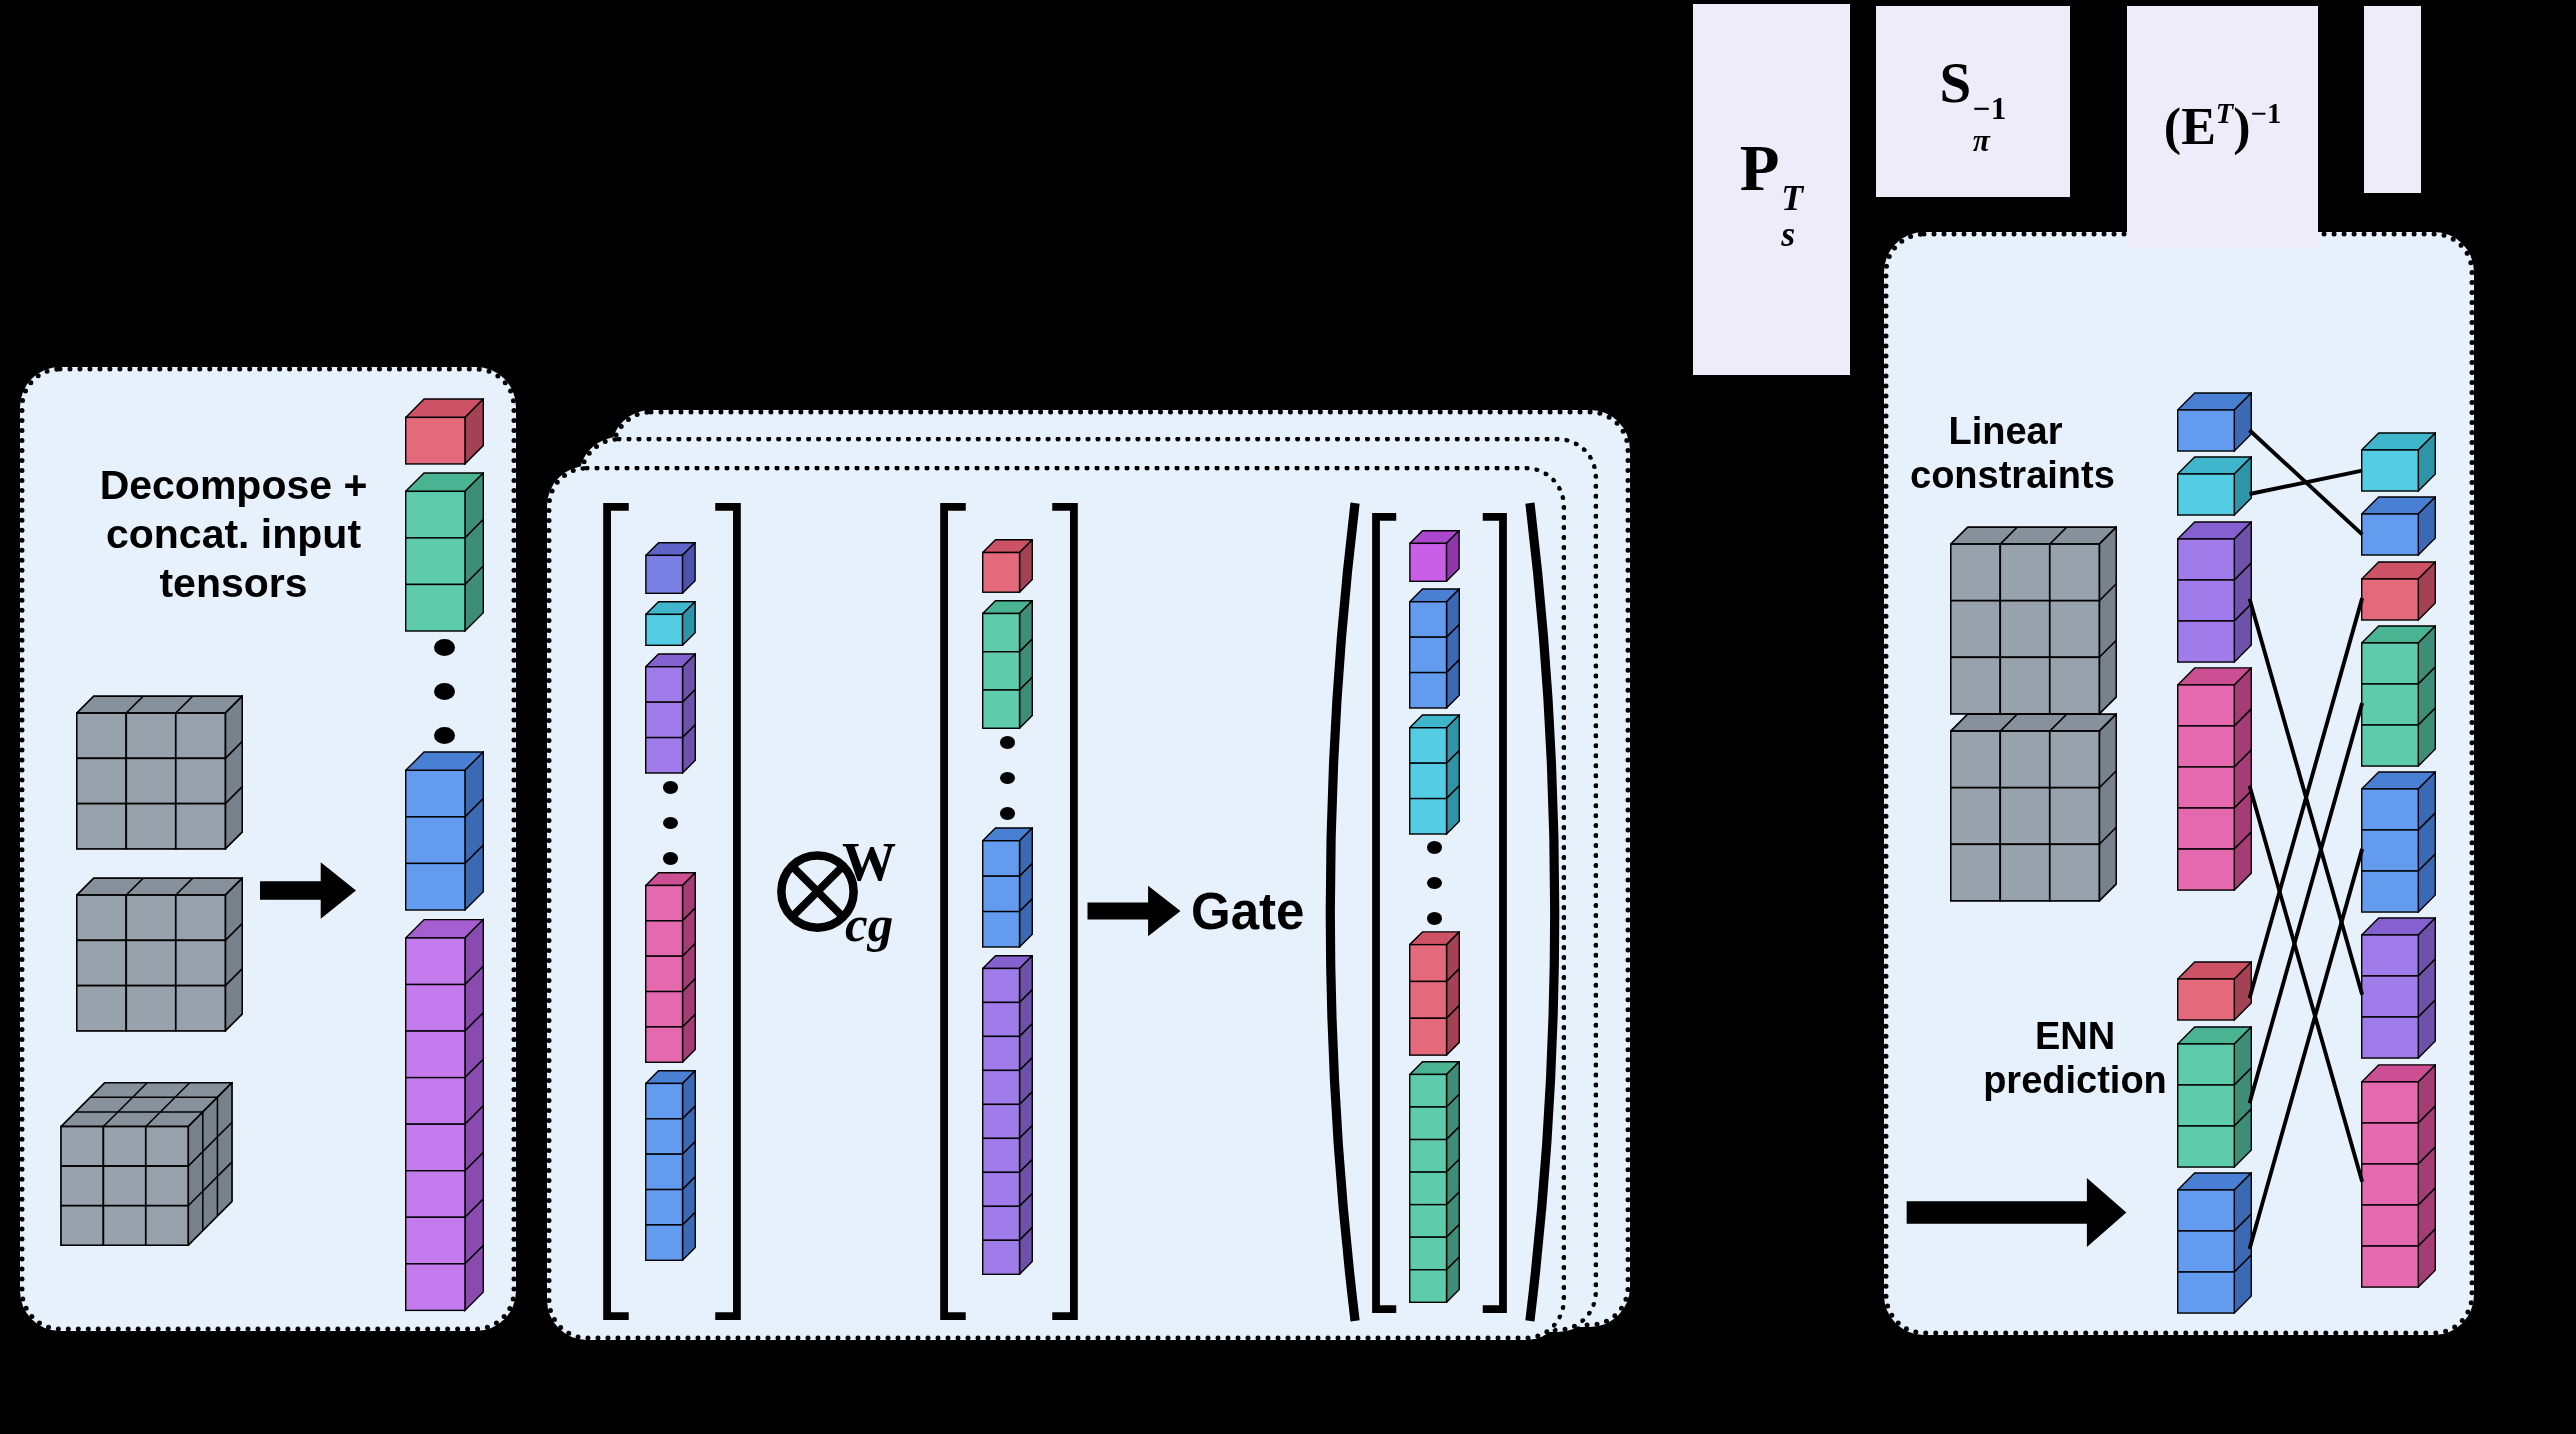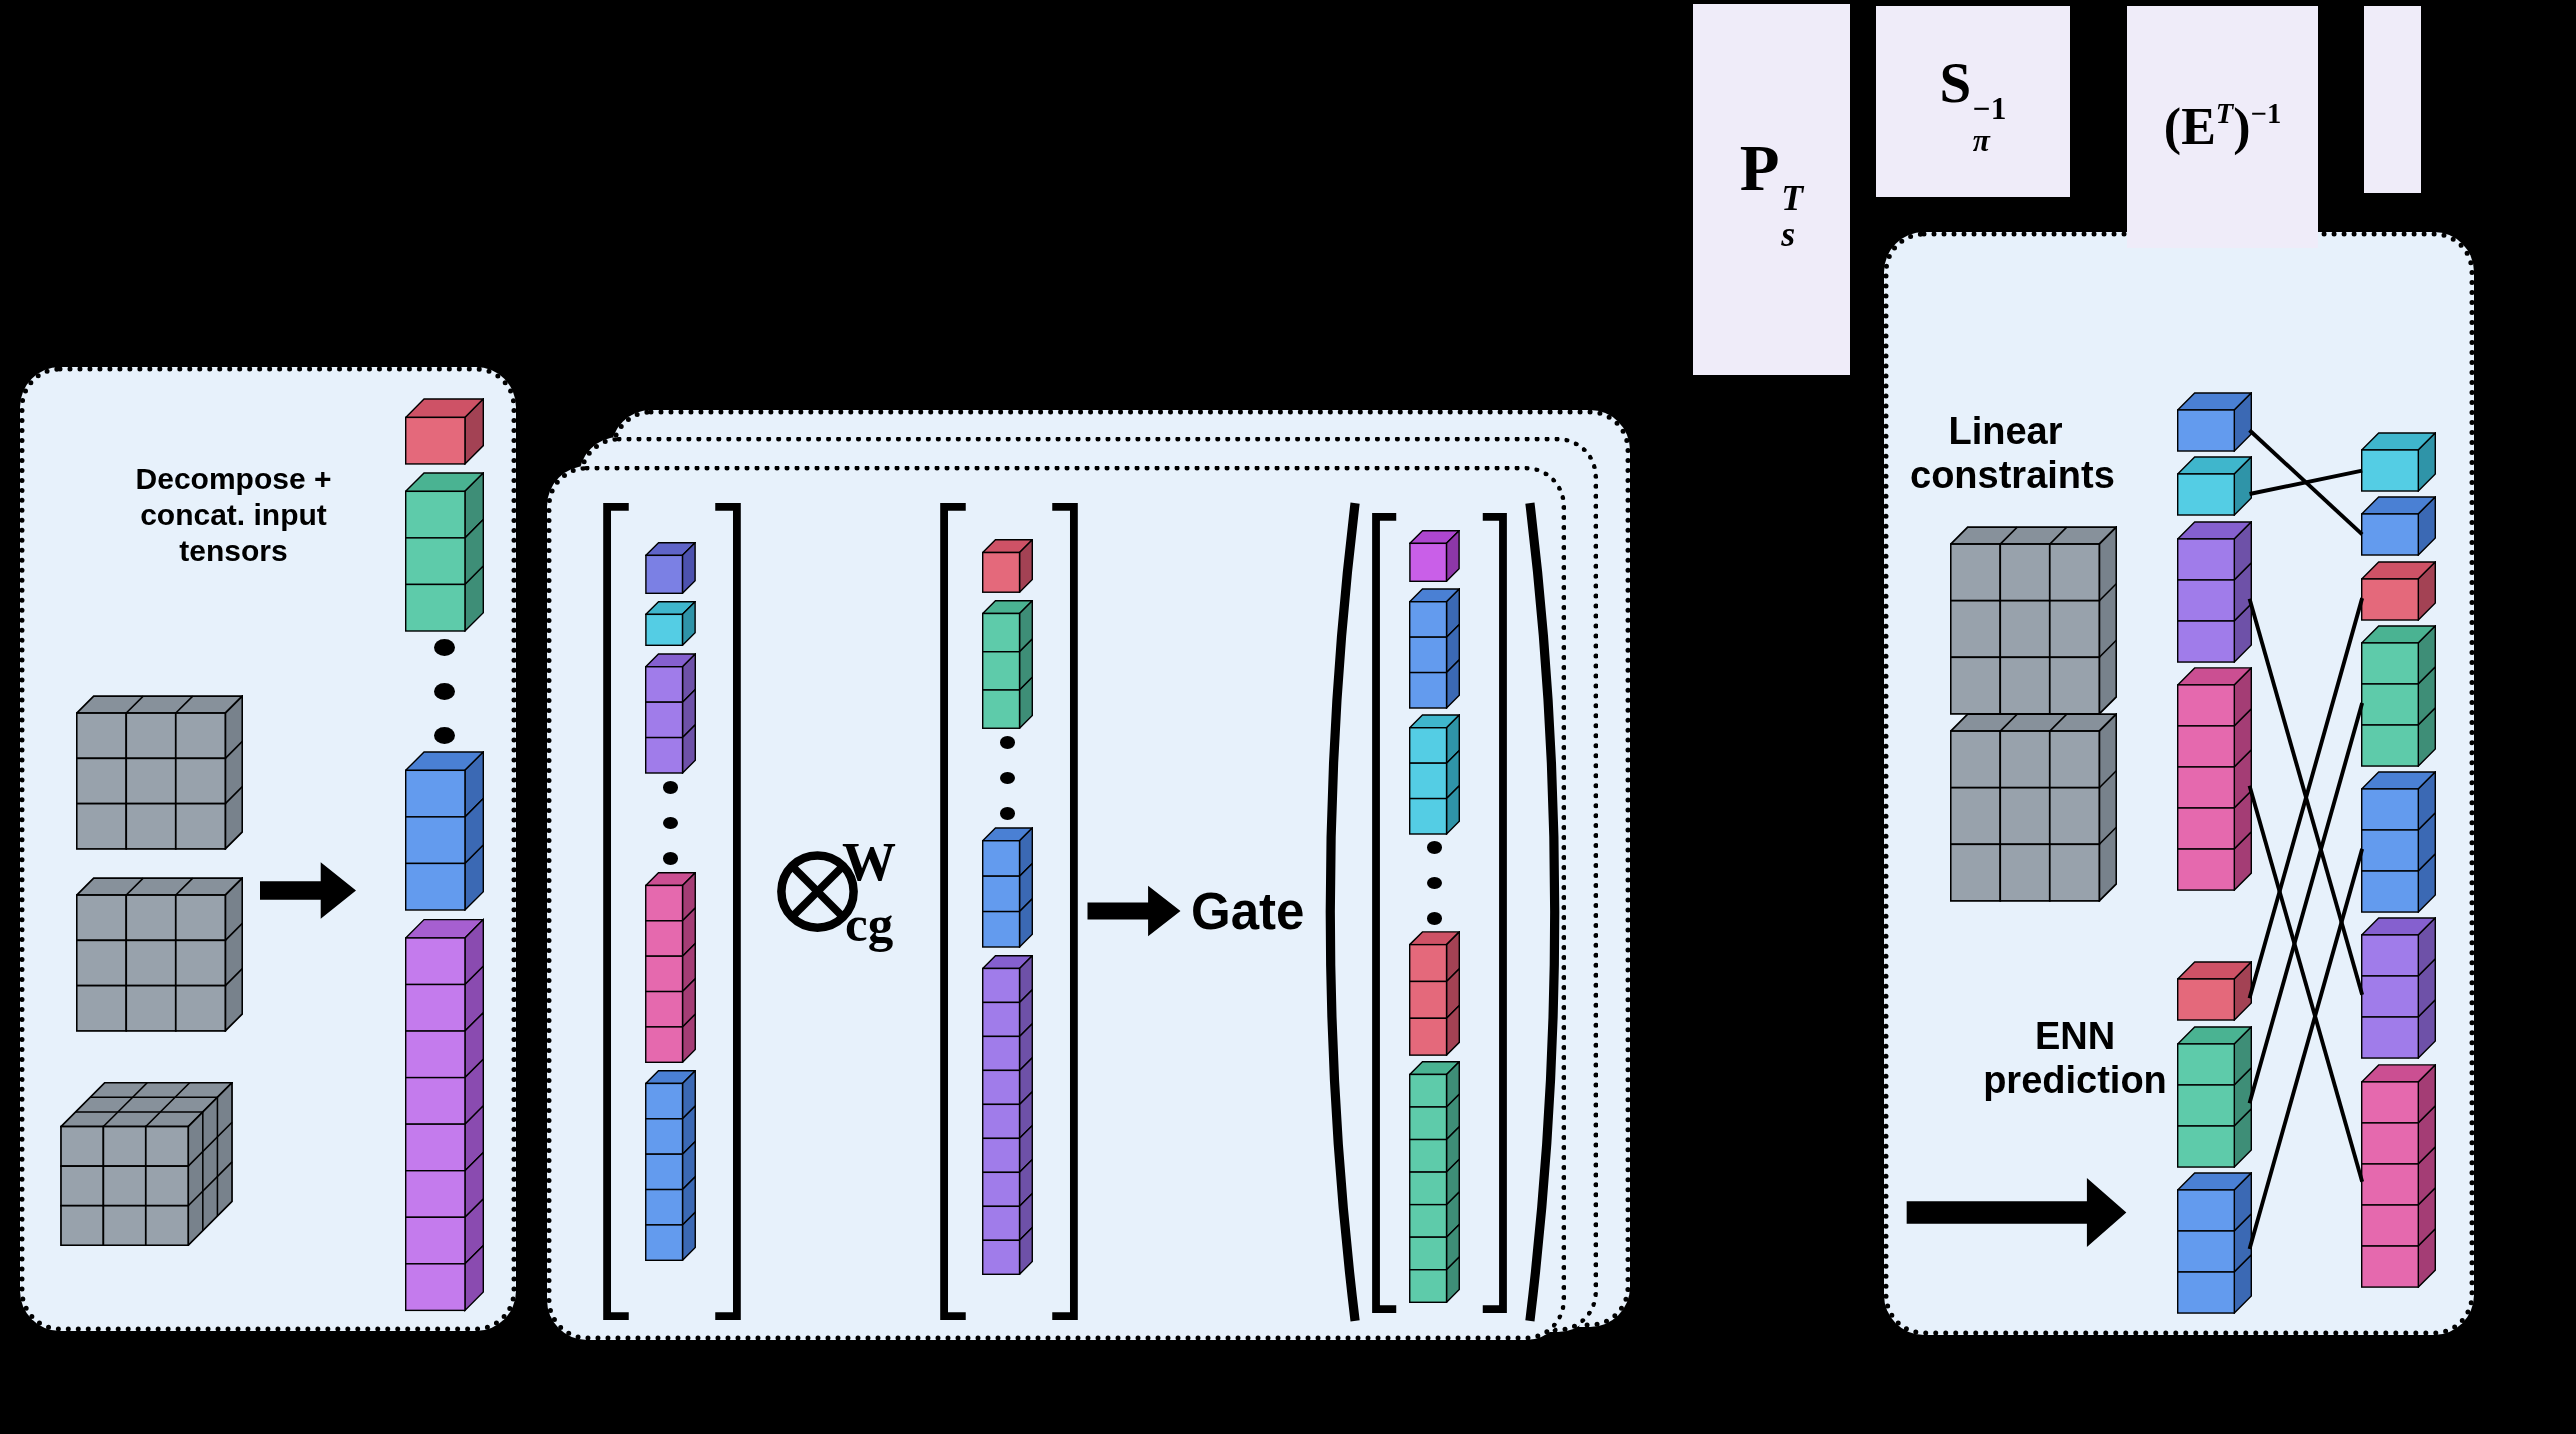--- a/index.html
+++ b/index.html
@@ -22,21 +22,21 @@
   .gate{position:absolute;font-weight:700;z-index:5;}
   .oplbl{position:absolute;font-family:"Liberation Serif",serif;font-weight:700;line-height:1;z-index:5;}
   svg{display:block;}
 </style>
 </head>
 <body>
 
 <div id="stage">
 
   <section class="panel frontpanel" id="left-panel" style="left:20px;top:367px;width:496px;height:964px;">
-    <div class="ptitle" id="lp-title" style="left:42px;top:89px;width:333px;font-size:30px;line-height:1.2;">Decompose +
+    <div class="ptitle" id="lp-title" style="left:42px;top:89px;width:333px;font-size:41px;line-height:1.2;">Decompose +
 concat. input
 tensors</div>
     <div class="content" id="lp-matrix1" style="left:51px;top:323px;">
         <svg width="167" height="155" viewBox="0 0 236 218">
           <polygon points="1,25 25,1 235,1 211,25" fill="#87919b" stroke="#000" stroke-width="2.4"></polygon>
           <polygon points="211,25 235,1 235,193 211,217" fill="#78828c" stroke="#000" stroke-width="2.4"></polygon>
           <line x1="71" y1="25" x2="95" y2="1" stroke="#000" stroke-width="2.2"></line>
           <line x1="141" y1="25" x2="165" y2="1" stroke="#000" stroke-width="2.2"></line>
           <line x1="211" y1="89" x2="235" y2="65" stroke="#000" stroke-width="2.2"></line>
           <line x1="211" y1="153" x2="235" y2="129" stroke="#000" stroke-width="2.2"></line>
@@ -213,21 +213,21 @@
     </div>
 
   <div class="content" id="otimes" style="left:775px;top:849px;">
       <svg width="85" height="85" viewBox="0 0 120 120">
    <circle cx="60" cy="60" r="51" fill="none" stroke="#000" stroke-width="12"></circle>
    <line x1="23.9379" y1="23.9379" x2="96.0621" y2="96.0621" stroke="#000" stroke-width="11"></line>
    <line x1="96.0621" y1="23.9379" x2="23.9379" y2="96.0621" stroke="#000" stroke-width="11"></line>
       </svg>
     </div>
   <div class="oplbl" id="op-sup" style="left:842px;top:835px;font-size:54px;">W</div>
-  <div class="oplbl" id="op-sub" style="left:845px;top:899px;font-size:51px;">cg</div>
+  <div class="oplbl" id="op-sub" style="left:845px;top:899px;font-size:51px;font-style:italic;">cg</div>
 
   <div class="content" id="brB" style="left:940px;top:503px;">
       <svg width="138" height="817" viewBox="0 0 194 1152">
     <path d="M 36 5.5 L 5.5 5.5 L 5.5 1146.5 L 36 1146.5" fill="none" stroke="#000" stroke-width="11"></path>
     <path d="M 158 5.5 L 188.5 5.5 L 188.5 1146.5 L 158 1146.5" fill="none" stroke="#000" stroke-width="11"></path>
       </svg>
     </div>
   <div class="stackcol content" id="colB" style="left: 982px; top: 539px; gap: 7px;">
       <svg width="51" height="54" viewBox="0 0 72 76">
         <polygon points="1,19 19,1 71,1 53,19" fill="#ce5266" stroke="#000" stroke-width="2"></polygon>

